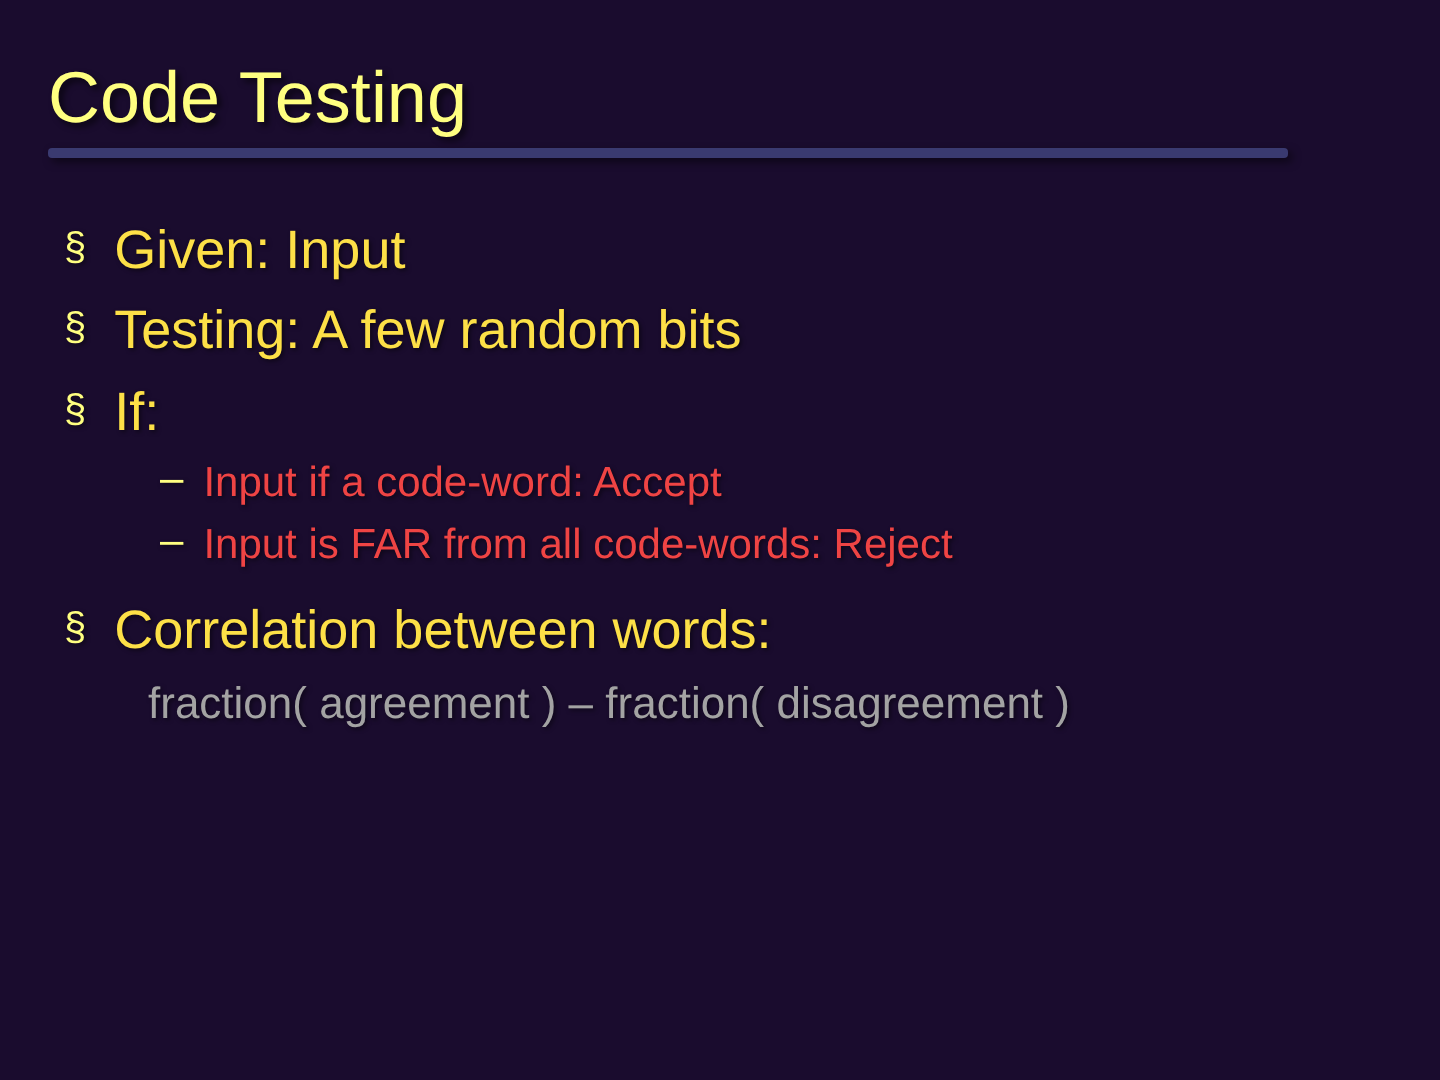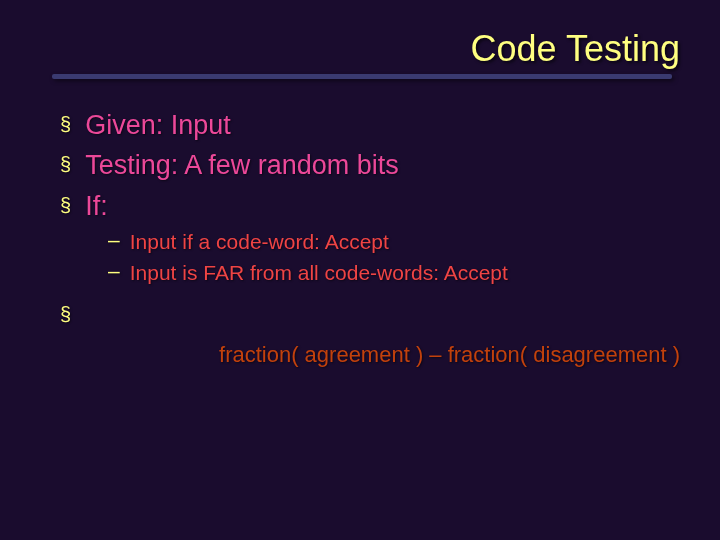--- a/index.html
+++ b/index.html
@@ -7,22 +7,21 @@
     width: 720px;
     height: 540px;
     background: #1a0c2e;
     font-family: Verdana, Geneva, sans-serif;
     overflow: hidden;
     position: relative;
   }
   .slide {
     width: 100%;
     height: 100%;
-    padding: 28px 40px 0 52px;
-    text-align: right;
+    padding: 28px 40px 0 24px;
   }
   .title {
     font-size: 36px;
     color: #ffff80;
     font-weight: normal;
     text-shadow: 2px 2px 3px rgba(0,0,0,0.6);
     margin-bottom: 4px;
   }
   .rule {
     width: 620px;
@@ -41,21 +40,21 @@
     margin-bottom: 4px;
   }
   .l1 .bullet {
     color: #ffff80;
     font-size: 20px;
     margin-right: 14px;
     margin-top: 6px;
     text-shadow: 1px 1px 2px rgba(0,0,0,0.5);
   }
   .l1 .text {
-    color: #ec4899;
+    color: #fde047;
     font-size: 27px;
     text-shadow: 1px 1px 2px rgba(0,0,0,0.5);
     line-height: 1.35;
   }
   .l2 {
     display: flex;
     align-items: flex-start;
     margin-left: 48px;
     margin-bottom: 2px;
   }
@@ -66,25 +65,25 @@
     text-shadow: 1px 1px 2px rgba(0,0,0,0.5);
   }
   .l2 .text {
     color: #ef4444;
     font-size: 21px;
     text-shadow: 1px 1px 2px rgba(0,0,0,0.5);
     line-height: 1.35;
   }
   .l3 {
     margin-left: 42px;
-    color: #c2410c;
+    color: #a3a3a3;
     font-size: 22px;
     text-shadow: 1px 1px 2px rgba(0,0,0,0.5);
     line-height: 1.4;
-    margin-top: 14px;
+    margin-top: 4px;
   }
   .gap-top { margin-top: 10px; }
 </style>
 </head>
 <body>
 
 <div class="slide">
   <div class="title">Code Testing</div>
   <div class="rule"></div>
 
@@ -105,23 +104,24 @@
       <span class="text">If:</span>
     </div>
 
     <div class="l2">
       <span class="dash">–</span>
       <span class="text">Input if a code-word: Accept</span>
     </div>
 
     <div class="l2">
       <span class="dash">–</span>
-      <span class="text">Input is FAR from all code-words: Accept</span>
+      <span class="text">Input is FAR from all code-words: Reject</span>
     </div>
 
     <div class="l1 gap-top">
       <span class="bullet">§</span>
+      <span class="text">Correlation between words:</span>
     </div>
 
     <div class="l3">fraction( agreement ) – fraction( disagreement )</div>
 
   </div>
 </div>
 
 </body></html>

